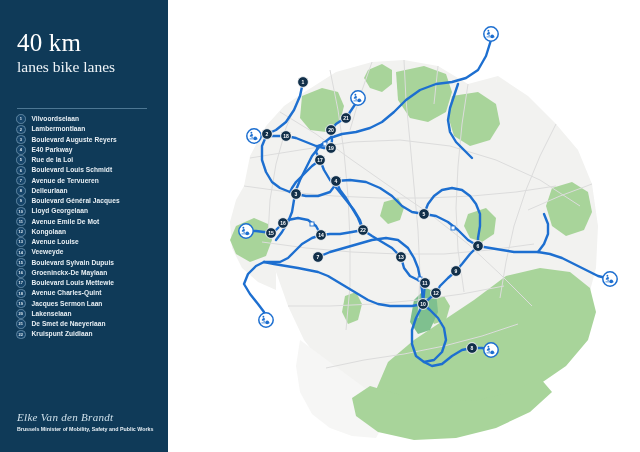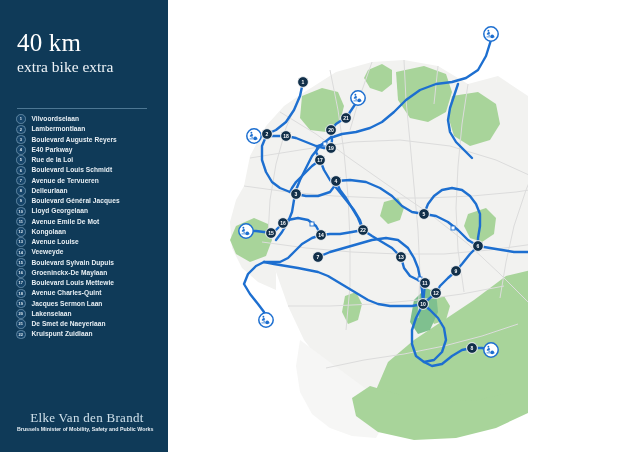--- a/index.html
+++ b/index.html
@@ -1,21 +1,21 @@
 <!DOCTYPE html>
 <html><head>
 <meta charset="utf-8">
 <style>
   html,body{margin:0;padding:0;}
   body{
     width:640px;height:452px;overflow:hidden;
     background:#ffffff;
     font-family:"Liberation Sans", sans-serif;
   }
-  #page{position:relative;width:528px;height:452px;background:#6d28d9;overflow:hidden;}
+  #page{position:relative;width:640px;height:452px;background:#6d28d9;overflow:hidden;}
 
   
   #sidebar{
     position:absolute;left:0;top:0;width:168px;height:452px;
     background:#0f3a58;
     box-sizing:border-box;
     padding:0;
   }
   #title-block{position:absolute;left:17px;top:30px;width:140px;}
   #headline{
@@ -71,25 +71,25 @@
     line-height:8px;
     letter-spacing:.05px;
     white-space:nowrap;
     font-weight:600;
   }
 
   
   #sig-block{position:absolute;left:17px;top:412px;width:140px;}
   #signature{
     font-family:"Liberation Serif", serif;
+    font-style:italic;
     color:#cfe0ea;
-    font-size:13px;
+    font-size:11px;
     line-height:11px;
     letter-spacing:.3px;
-    text-align:center;
   }
   #sig-role{
     color:#e6eef4;
     font-size:5.3px;
     line-height:8px;
     font-weight:700;
     margin-top:2px;
     white-space:nowrap;
   }
 
@@ -110,21 +110,21 @@
 </head>
 <body>
 
 <div id="page">
 
   <div id="sidebar">
 
     <div id="title-block">
       <div id="headline">40 km</div>
       <div id="subheadline">
-        <span id="sub-l1">extra bike extra</span>
+        <span id="sub-l1">lanes bike lanes</span>
       </div>
     </div>
 
     <div id="rule"></div>
 
     <div id="legend">
         <div class="legend-row">
           <span class="legend-badge">1</span>
           <span class="legend-label">Vilvoordselaan</span>
         </div>

